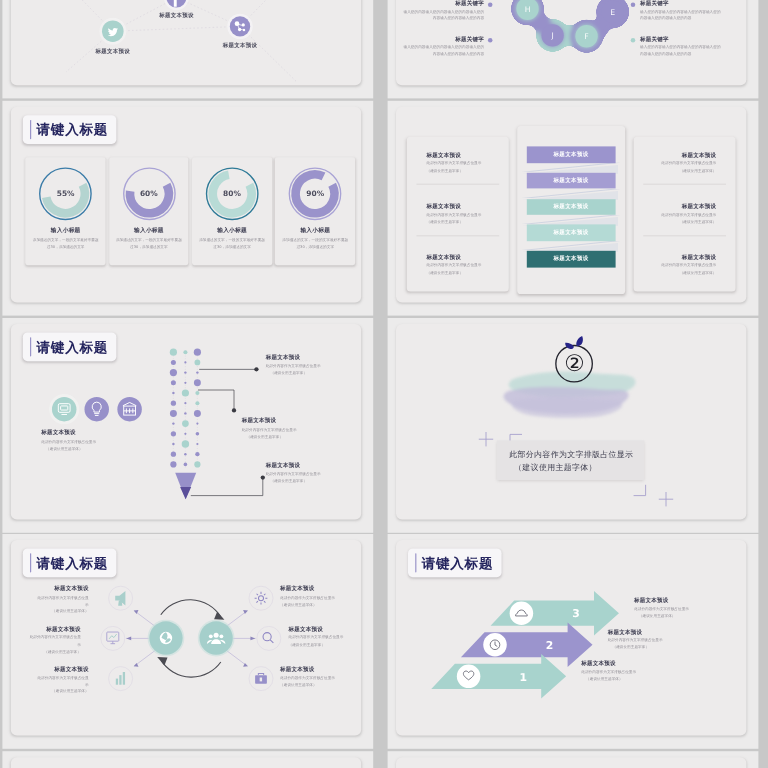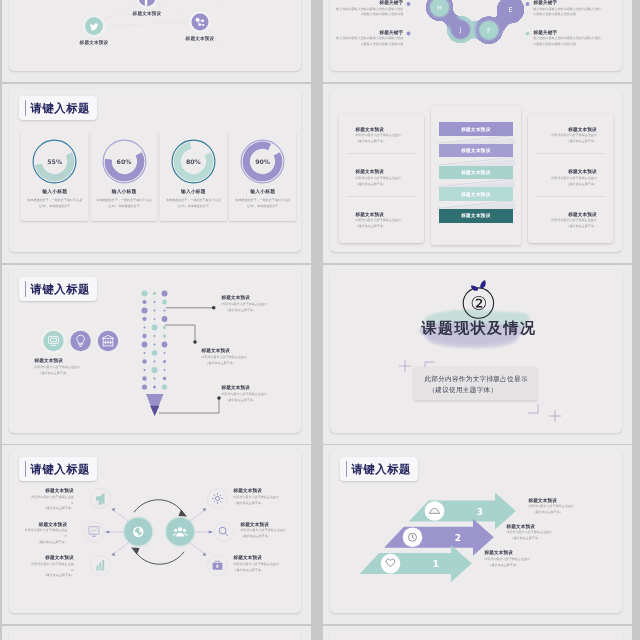--- a/index.html
+++ b/index.html
@@ -424,21 +424,20 @@
         <g stroke="#a6a0cd" stroke-width="0.75" fill="none">
           <path d="M69,96 h12 M75,90 v12"></path>
           <path d="M95,92 h10 M95,92 v9"></path>
           <path d="M219,146 h12 M225,140 v12"></path>
           <path d="M198,143 h10 M208,134 v9"></path>
         </g>
       </svg>
       <div class="sd-num-digit">
         <span>②</span>
       </div>
-      <div class="sd-head" style="left:0;top:49px;width:297px;text-align:center;">课题现状及情况</div>
       <div class="sd-box" style="left:84px;top:97px;width:123px;height:33px;">
         <div class="sd-box-l1" style="left:10px;top:7.5px">此部分内容作为文字排版占位显示</div>
         <div class="sd-box-l1" style="left:14px;top:18.5px">（建议使用主题字体）</div>
       </div>
     </div>
       </div>
   </div>
   <div class="row" style="top:445px">
     <div class="cell left">
         <div class="slide" id="s7">

